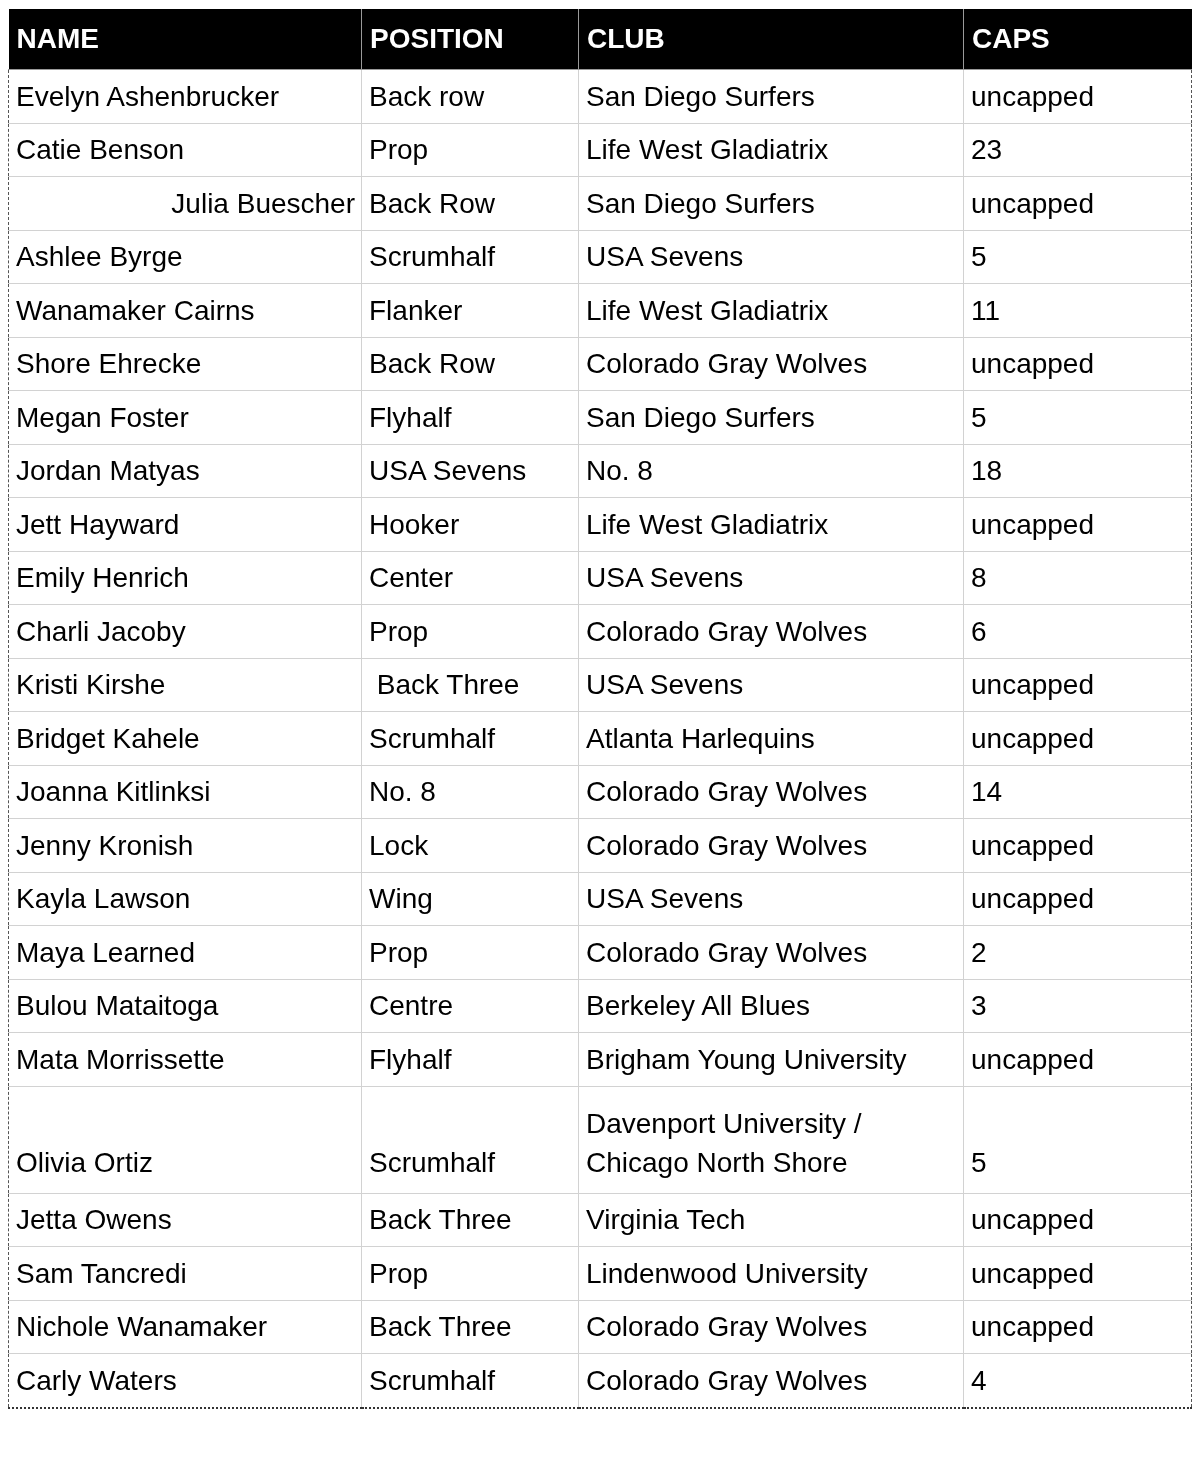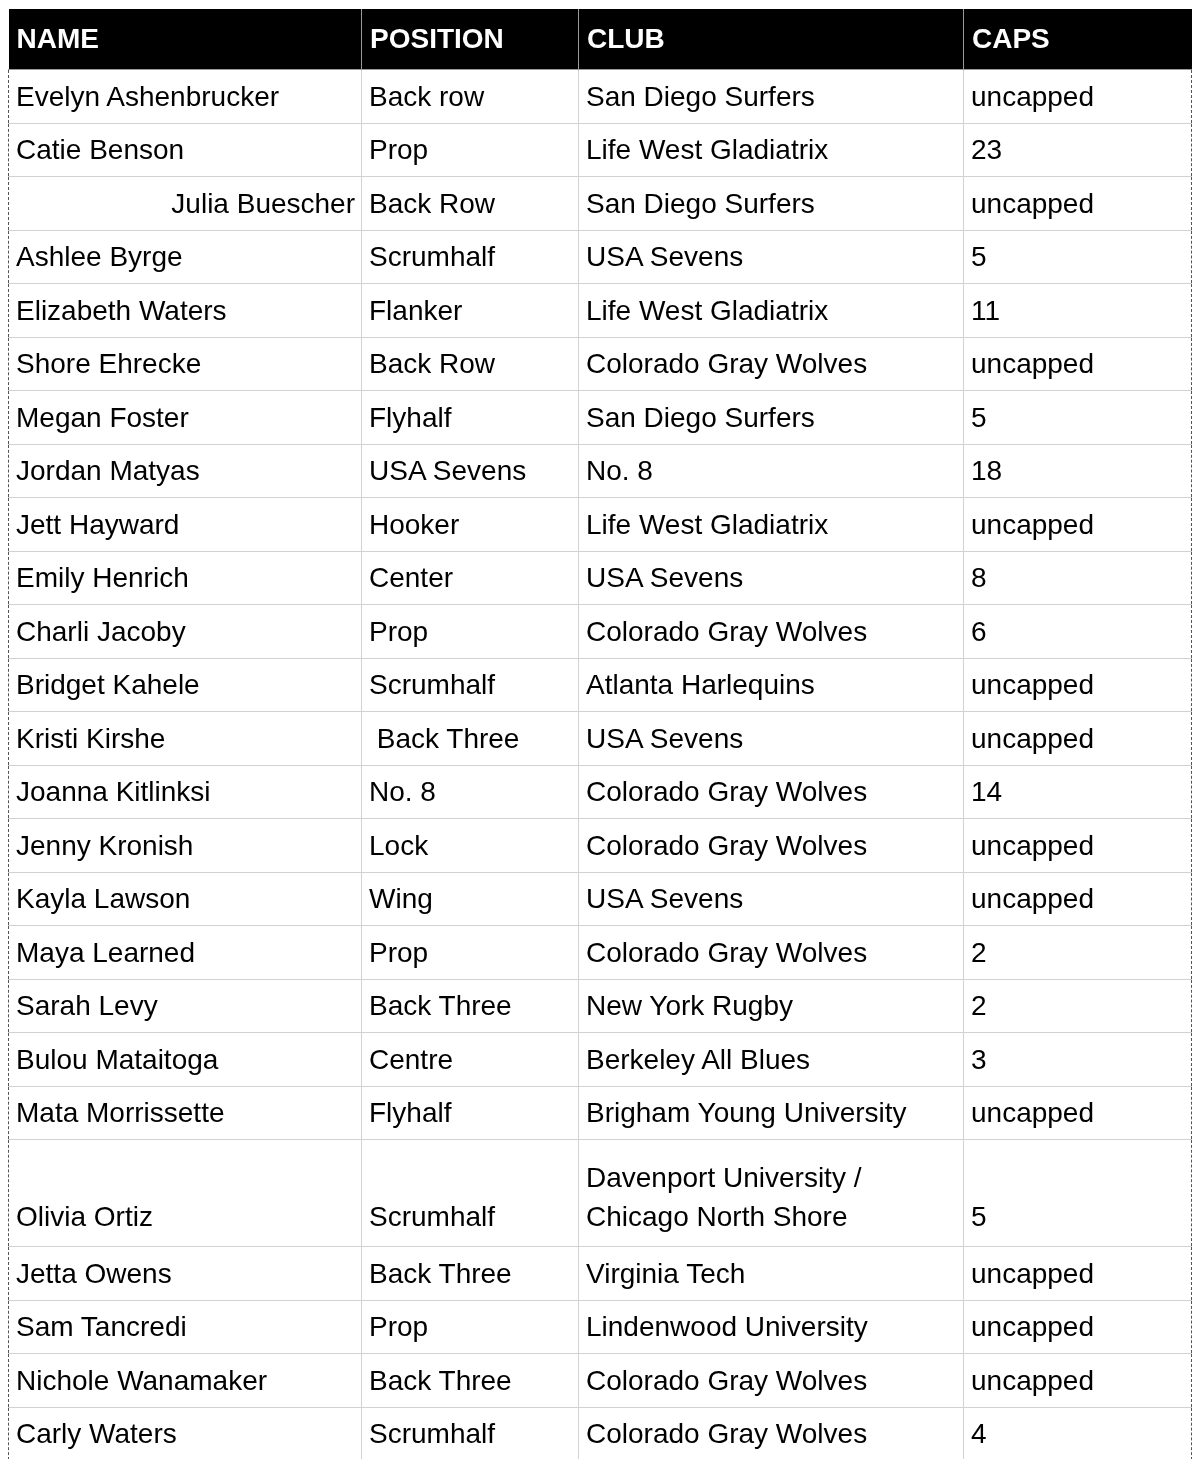--- a/index.html
+++ b/index.html
@@ -64,21 +64,21 @@
           <td style="white-space: pre;">San Diego Surfers</td>
           <td style="white-space: pre;">uncapped</td>
         </tr>
         <tr>
           <td style="white-space: pre;">Ashlee Byrge</td>
           <td style="white-space: pre;">Scrumhalf</td>
           <td style="white-space: pre;">USA Sevens</td>
           <td style="white-space: pre;">5</td>
         </tr>
         <tr>
-          <td style="white-space: pre;">Elizabeth Waters</td>
+          <td style="white-space: pre;">Wanamaker Cairns</td>
           <td style="white-space: pre;">Flanker</td>
           <td style="white-space: pre;">Life West Gladiatrix</td>
           <td style="white-space: pre;">11</td>
         </tr>
         <tr>
           <td style="white-space: pre;">Shore Ehrecke</td>
           <td style="white-space: pre;">Back Row</td>
           <td style="white-space: pre;">Colorado Gray Wolves</td>
           <td style="white-space: pre;">uncapped</td>
         </tr>
@@ -106,29 +106,29 @@
           <td style="white-space: pre;">USA Sevens</td>
           <td style="white-space: pre;">8</td>
         </tr>
         <tr>
           <td style="white-space: pre;">Charli Jacoby</td>
           <td style="white-space: pre;">Prop</td>
           <td style="white-space: pre;">Colorado Gray Wolves</td>
           <td style="white-space: pre;">6</td>
         </tr>
         <tr>
+          <td style="white-space: pre;">Kristi Kirshe</td>
+          <td style="white-space: pre;"> Back Three</td>
+          <td style="white-space: pre;">USA Sevens</td>
+          <td style="white-space: pre;">uncapped</td>
+        </tr>
+        <tr>
           <td style="white-space: pre;">Bridget Kahele</td>
           <td style="white-space: pre;">Scrumhalf</td>
           <td style="white-space: pre;">Atlanta Harlequins</td>
-          <td style="white-space: pre;">uncapped</td>
-        </tr>
-        <tr>
-          <td style="white-space: pre;">Kristi Kirshe</td>
-          <td style="white-space: pre;"> Back Three</td>
-          <td style="white-space: pre;">USA Sevens</td>
           <td style="white-space: pre;">uncapped</td>
         </tr>
         <tr>
           <td style="white-space: pre;">Joanna Kitlinksi</td>
           <td style="white-space: pre;">No. 8</td>
           <td style="white-space: pre;">Colorado Gray Wolves</td>
           <td style="white-space: pre;">14</td>
         </tr>
         <tr>
           <td style="white-space: pre;">Jenny Kronish</td>
@@ -139,26 +139,20 @@
         <tr>
           <td style="white-space: pre;">Kayla Lawson</td>
           <td style="white-space: pre;">Wing</td>
           <td style="white-space: pre;">USA Sevens</td>
           <td style="white-space: pre;">uncapped</td>
         </tr>
         <tr>
           <td style="white-space: pre;">Maya Learned</td>
           <td style="white-space: pre;">Prop</td>
           <td style="white-space: pre;">Colorado Gray Wolves</td>
-          <td style="white-space: pre;">2</td>
-        </tr>
-        <tr>
-          <td style="white-space: pre;">Sarah Levy</td>
-          <td style="white-space: pre;">Back Three</td>
-          <td style="white-space: pre;">New York Rugby</td>
           <td style="white-space: pre;">2</td>
         </tr>
         <tr>
           <td style="white-space: pre;">Bulou Mataitoga</td>
           <td style="white-space: pre;">Centre</td>
           <td style="white-space: pre;">Berkeley All Blues</td>
           <td style="white-space: pre;">3</td>
         </tr>
         <tr>
           <td style="white-space: pre;">Mata Morrissette</td>

